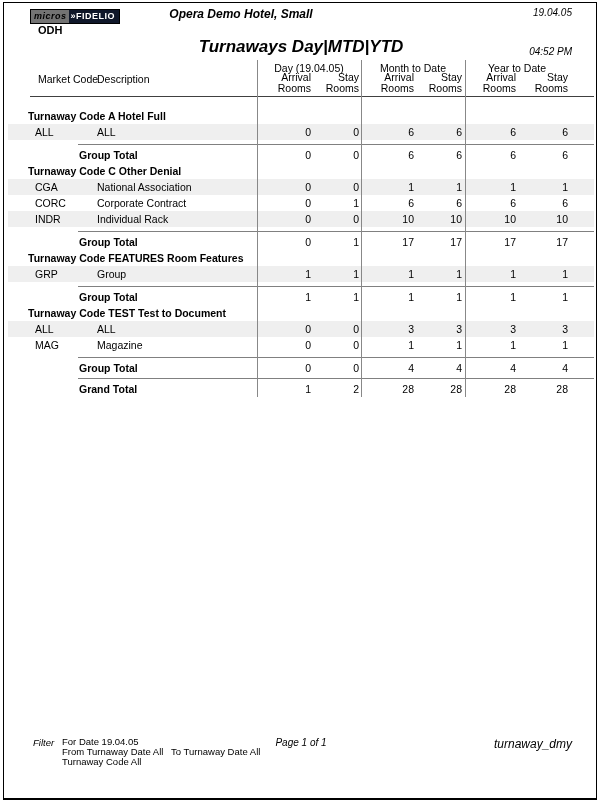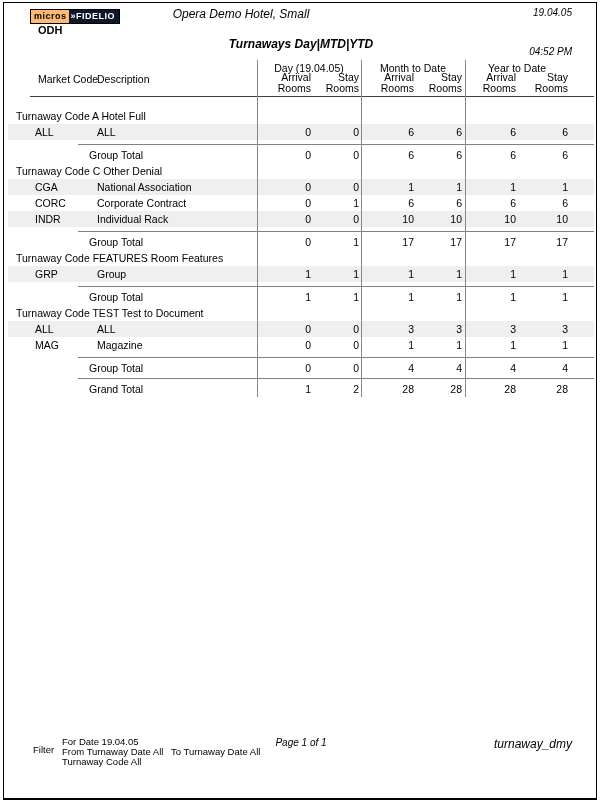--- a/index.html
+++ b/index.html
@@ -4,27 +4,27 @@
 <style>
   html,body{margin:0;padding:0;background:#fff;}
   body{width:602px;height:802px;position:relative;overflow:hidden;
        font-family:"Liberation Sans", sans-serif;color:#000;}
   .border-frame{position:absolute;left:3px;top:2px;width:592px;height:795px;
        border:1px solid #000;border-bottom-width:2px;pointer-events:none;}
 
   
   .logo{position:absolute;left:30px;top:9px;display:inline-flex;align-items:stretch;
         border:1px solid #000;font-weight:bold;font-size:9px;line-height:11px;}
-  .logo .micros{background:#fdba74;color:#000;padding:1px 2px 1px 3px;letter-spacing:.5px;}
+  .logo .micros{background:#737373;color:#000;padding:1px 2px 1px 3px;letter-spacing:.5px;font-style:italic;}
   .logo .fidelio{background:#0f172a;color:#fff;padding:1px 4px 1px 2px;letter-spacing:.5px;}
   .prop-code{position:absolute;left:38px;top:24px;font-weight:bold;font-size:11px;}
   .hotel-name{position:absolute;left:0;top:7px;width:482px;text-align:center;
-        font-weight:normal;font-style:italic;font-size:12px;}
+        font-weight:bold;font-style:italic;font-size:12px;}
   .report-title{position:absolute;left:0;top:37px;width:602px;text-align:center;
-        font-weight:bold;font-style:italic;font-size:12px;}
+        font-weight:bold;font-style:italic;font-size:17px;}
   .hdr-date{position:absolute;right:30px;top:7px;font-style:italic;font-size:10px;}
   .hdr-time{position:absolute;right:30px;top:27px;font-style:italic;font-size:10px;margin-top:19px;}
 
   
   #table{position:absolute;left:3px;top:60px;width:594px;height:337px;font-size:10.5px;}
   .vline{position:absolute;top:0;height:337px;width:1px;background:#888;}
   .vl-1{left:254px}.vl-2{left:358px}.vl-3{left:462px}
   .thead{position:absolute;left:0;top:0;width:594px;height:38px;}
   .hd-underline{position:absolute;left:27px;right:3px;top:36px;height:1px;background:#404040;}
   .grp-label{position:absolute;top:2px;width:104px;text-align:center;}
@@ -36,31 +36,31 @@
   .sh-3{left:413px}.sh-4{left:467px}.sh-5{left:519px}
 
   
   #rows{position:absolute;left:0;top:38px;width:594px;padding-top:10px;}
   .trow{position:relative;height:16px;}
   .trow.rule{height:7px;}
   .trow.rule.grand{height:5px;}
   .rline{position:absolute;left:75px;right:3px;bottom:2px;height:1px;background:#808080;}
   .band{position:absolute;left:5px;right:3px;top:0;bottom:0;background:#efefef;}
   .cell{position:absolute;top:2px;line-height:12px;white-space:nowrap;}
-  .sec-title{left:13px;font-weight:normal;}
+  .sec-title{left:25px;font-weight:bold;}
   .code{left:32px;}
   .desc{left:94px;}
-  .total-label{left:86px;}
+  .total-label{left:76px;font-weight:bold;}
   .num{width:46px;text-align:right;}
   .n0{left:262px}.n1{left:310px}.n2{left:365px}
   .n3{left:413px}.n4{left:467px}.n5{left:519px}
 
   
   .footer{position:absolute;left:0;top:737px;width:602px;font-size:9.5px;}
-  .filter-label{position:absolute;left:33px;top:7px;}
+  .filter-label{position:absolute;left:33px;top:0;font-style:italic;}
   .filter-lines{position:absolute;left:62px;top:0;line-height:10px;}
   .filter-line{white-space:pre;}
   .page-info{position:absolute;left:0;top:0;width:602px;text-align:center;
         font-style:italic;font-size:10px;}
   .report-file{position:absolute;right:30px;top:0;font-style:italic;font-size:12px;}
 </style>
 </head>
 <body>
 
 <div class="border-frame"></div>

